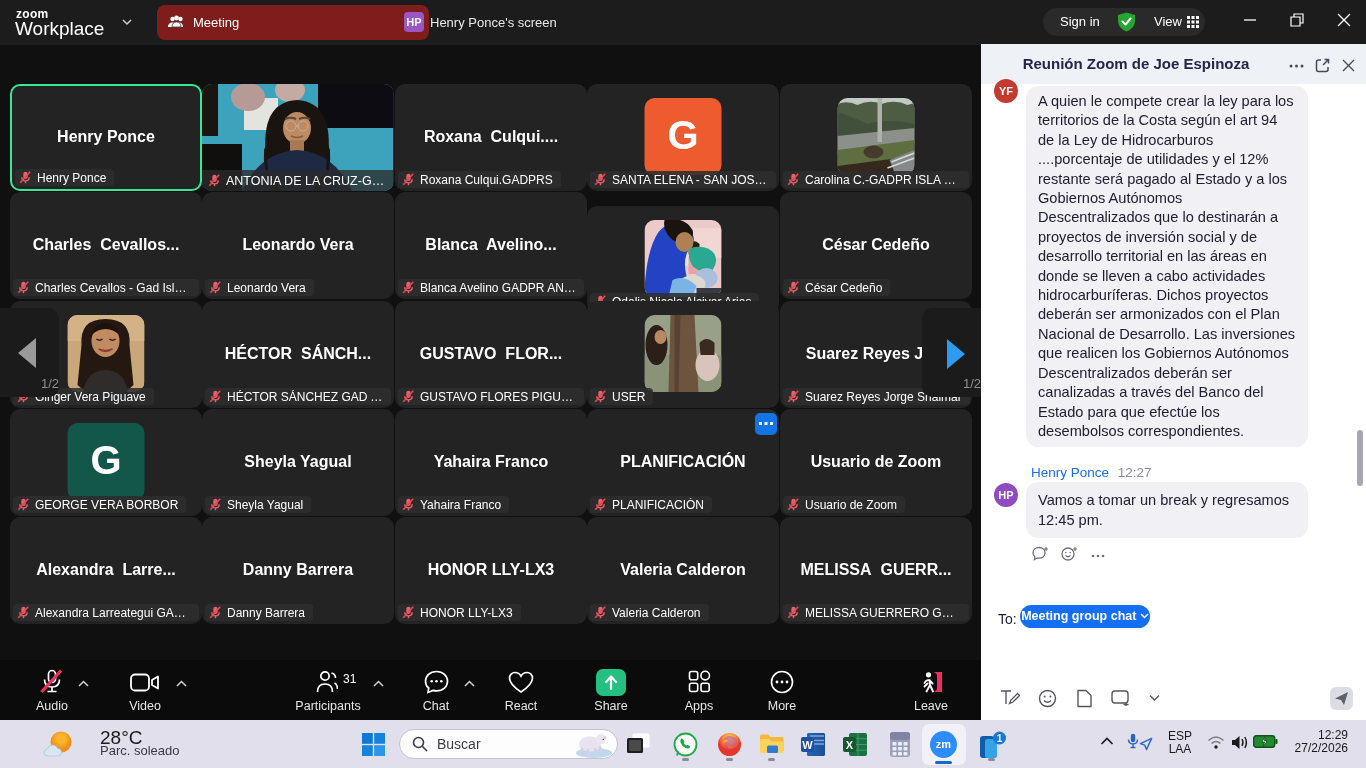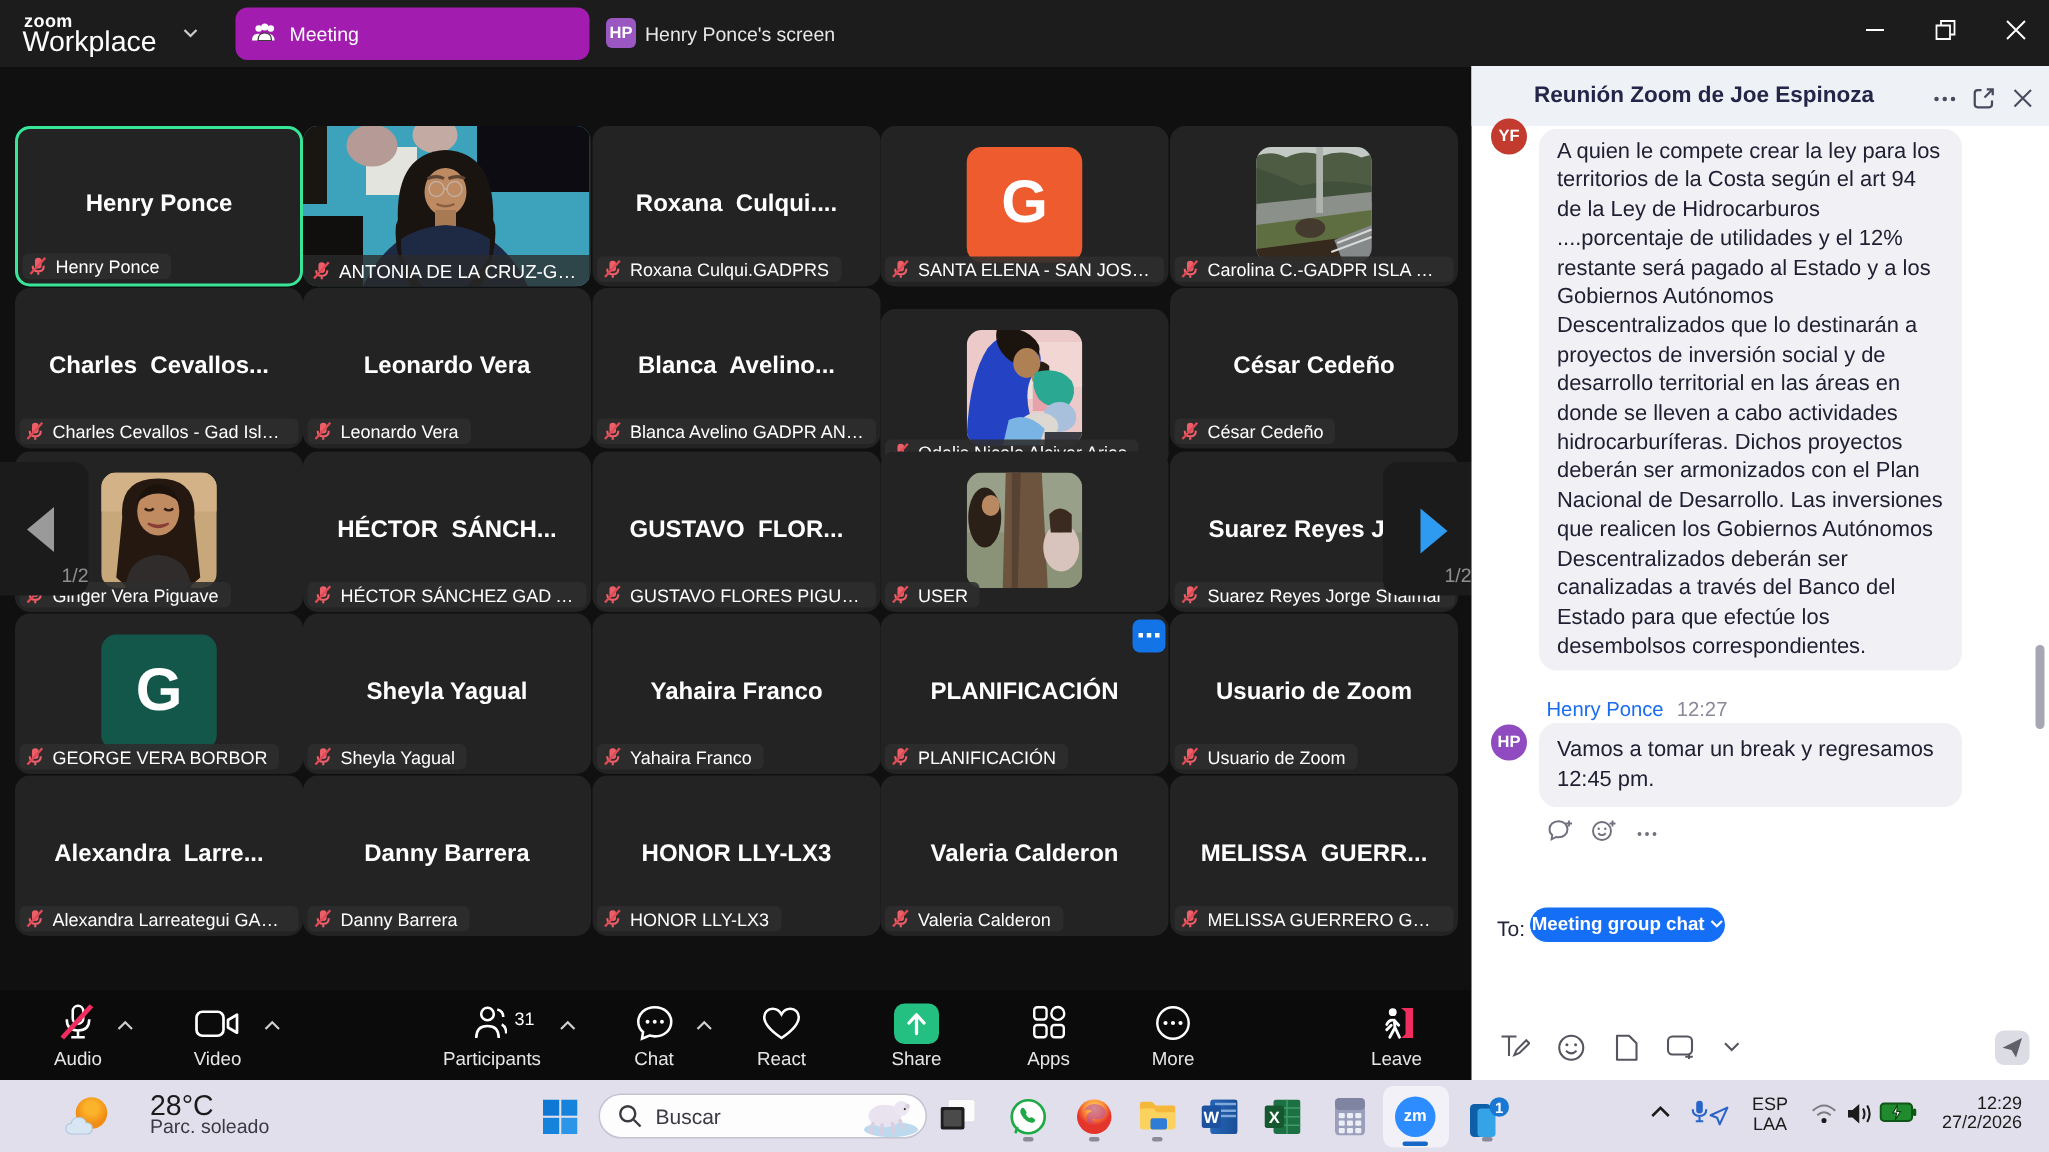--- a/index.html
+++ b/index.html
@@ -4,21 +4,21 @@
 <style>
   * { margin:0; padding:0; box-sizing:border-box; }
   html,body { width:1366px; height:768px; overflow:hidden; background:#000; }
   body { font-family:"Liberation Sans", sans-serif; position:relative; }
 
   
   #titlebar { position:absolute; left:0; top:0; width:1366px; height:45px; background:#1c1c1c; }
   .zlogo1 { position:absolute; left:16px; top:7px; color:#fff; font-size:12px; font-weight:bold; letter-spacing:0.3px; }
   .zlogo2 { position:absolute; left:15px; top:18px; color:#fff; font-size:19px; font-weight:500; }
   .tb-chev { position:absolute; left:121px; top:16px; width:12px; height:12px; }
-  .tab-meeting { position:absolute; left:157px; top:5px; width:236px; height:35px; background:#a21caf; border-radius:8px; color:#fff; font-size:13px; }
+  .tab-meeting { position:absolute; left:157px; top:5px; width:272px; height:35px; background:#7f1d1d; border-radius:8px; color:#fff; font-size:13px; }
   .tab-meeting span { position:absolute; left:36px; top:10px; }
   .hp-badge { position:absolute; left:404px; top:12px; width:20px; height:20px; background:#9a57c2; border-radius:4px; color:#fff; font-size:11px; font-weight:bold; text-align:center; line-height:20px; }
   .tab2-text { position:absolute; left:430px; top:15px; color:#e8e8e8; font-size:13px; }
   .signin-cluster { position:absolute; left:1043px; top:8px; width:162px; height:28px; background:#2a2a2a; border-radius:14px; }
   .signin-text { position:absolute; left:17px; top:6px; color:#fff; font-size:13px; }
   .view-text { position:absolute; left:111px; top:6px; color:#fff; font-size:13px; }
 
   
   #videoarea { position:absolute; left:0; top:45px; width:981px; height:615px; background:#101010; overflow:hidden; }
   .tile { position:absolute; width:192px; height:107px; background:#232323; border-radius:10px; overflow:hidden; }
@@ -70,20 +70,41 @@
           <circle cx="13.5" cy="5" r="2.2"></circle>
           <circle cx="9.5" cy="4" r="2.4"></circle>
         <path d="M1 13 q0 -4.5 4.5 -4.5 q2 0 3 1 q1 -1 3 -1 q4.5 0 4.5 4.5 z"></path>
         <path d="M5 13 q0 -5 4.5 -5 q4.5 0 4.5 5 z" stroke="#3e3e3e" stroke-width="0.8"></path>
       </g>
     </svg>
     <span>Meeting</span>
   </div>
   <div class="hp-badge">HP</div>
   <div class="tab2-text">Henry Ponce's screen</div>
+  <div class="signin-cluster">
+    <div class="signin-text">Sign in</div>
+    <svg style="position:absolute;left:74px;top:4px" width="19" height="20" viewBox="0 0 19 20">
+      <path d="M9.5 0.5 L18 3 V9 Q18 16 9.5 19.5 Q1 16 1 9 V3 Z" fill="#26a532"></path>
+      <path d="M5.5 9.5 L8.5 12.5 L13.5 6.5" stroke="#fff" stroke-width="2" fill="none" stroke-linecap="round" stroke-linejoin="round"></path>
+    </svg>
+    <div class="view-text">View</div>
+    <svg style="position:absolute;left:144px;top:8px" width="12" height="12" viewBox="0 0 12 12">
+      <g fill="#fff">
+          <rect x="0" y="0" width="3" height="3"></rect>
+          <rect x="4.5" y="0" width="3" height="3"></rect>
+          <rect x="9" y="0" width="3" height="3"></rect>
+          <rect x="0" y="4.5" width="3" height="3"></rect>
+          <rect x="4.5" y="4.5" width="3" height="3"></rect>
+          <rect x="9" y="4.5" width="3" height="3"></rect>
+          <rect x="0" y="9" width="3" height="3"></rect>
+          <rect x="4.5" y="9" width="3" height="3"></rect>
+          <rect x="9" y="9" width="3" height="3"></rect>
+        </g>
+    </svg>
+  </div>
   <svg style="position:absolute;left:1243px;top:13px" width="14" height="14" viewBox="0 0 14 14">
       <path d="M1 7 H13" stroke="#fff" stroke-width="1.3"></path>
     </svg>
   <svg style="position:absolute;left:1290px;top:13px" width="14" height="14" viewBox="0 0 14 14">
       <path d="M1 4 H10 V13 H1 Z" stroke="#fff" stroke-width="1.2" fill="none"></path>
       <path d="M4 4 V1 H13 V10 H10" stroke="#fff" stroke-width="1.2" fill="none"></path>
     </svg>
   <svg style="position:absolute;left:1337px;top:13px" width="14" height="14" viewBox="0 0 14 14">
       <path d="M1 1 L13 13 M13 1 L1 13" stroke="#fff" stroke-width="1.3"></path>
     </svg>

